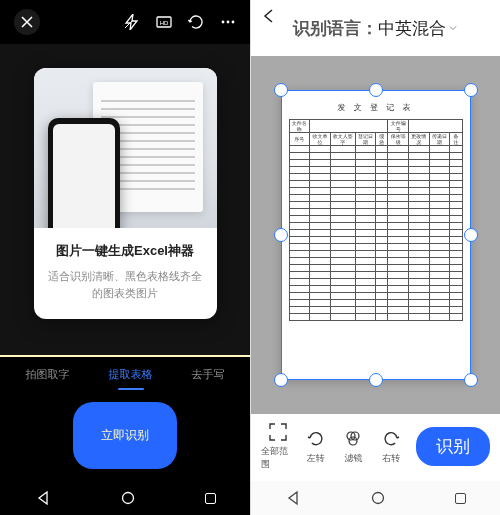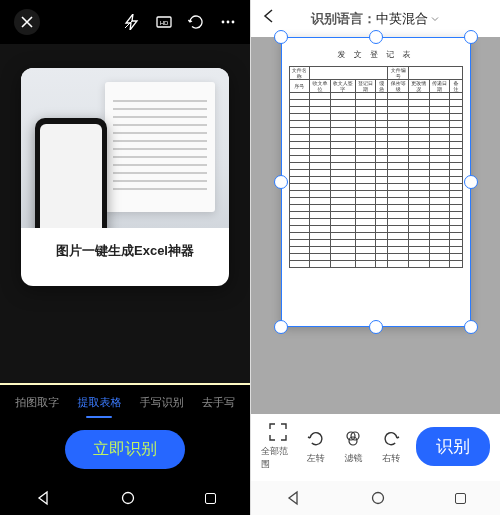--- a/index.html
+++ b/index.html
@@ -8,48 +8,48 @@
 .phone-left{background:#000}
 .phone-right{background:#fff;border-left:1px solid #ddd}
 
 
 .pl-top{height:44px;display:flex;align-items:center;justify-content:space-between;padding:0 14px}
 .pl-close{width:26px;height:26px;border-radius:50%;background:#1a1a1a;display:flex;align-items:center;justify-content:center;color:#fff}
 .pl-close svg{width:12px;height:12px}
 .pl-icons{display:flex;gap:16px;align-items:center;color:#fff}
 .pl-icons span,.pl-icons svg{width:16px;height:16px;display:inline-flex;align-items:center;justify-content:center;font-size:14px}
 .pl-viewport{flex:1;background:#131313;display:flex;align-items:flex-start;justify-content:center;padding-top:24px}
-.card{width:208px;background:#fff;border-radius:12px;overflow:hidden;box-shadow:0 4px 20px rgba(0,0,0,.4)}
+.card{width:183px;background:#fff;border-radius:12px;overflow:hidden;box-shadow:0 4px 20px rgba(0,0,0,.4)}
 .card-img{height:160px;background:linear-gradient(180deg,#e8ebef 0%,#dfe3e8 60%,#d2d7dd 100%);position:relative;overflow:hidden;display:flex;align-items:center;justify-content:center}
 .doc-bg{position:absolute;top:14px;right:14px;width:110px;height:130px;background:#fafafa;border-radius:3px;box-shadow:0 2px 8px rgba(0,0,0,.15);filter:blur(.3px)}
 .doc-bg::before,.doc-bg::after{content:"";position:absolute;left:8px;right:8px;height:2px;background:#ccc}
 .doc-bg::before{top:18px}
 .doc-bg::after{top:26px;box-shadow:0 8px 0 #ccc,0 16px 0 #ccc,0 24px 0 #ccc,0 32px 0 #ccc,0 40px 0 #ccc,0 48px 0 #ccc,0 56px 0 #ccc,0 64px 0 #ccc,0 72px 0 #ccc,0 80px 0 #ccc}
 .mock-phone{position:absolute;bottom:-20px;left:14px;width:72px;height:130px;background:#111;border-radius:10px;box-shadow:0 4px 14px rgba(0,0,0,.4)}
 .mock-phone::after{content:"";position:absolute;inset:6px 5px;background:#f3f3f3;border-radius:6px}
 .mp-lines{position:absolute;inset:14px 10px 10px 10px}
 .mp-lines span{display:block;height:3px;background:#bbb;margin-bottom:5px;border-radius:1px}
 .card-text{padding:14px 12px 18px;text-align:center}
 .card-title{font-size:13px;font-weight:600;color:#222;margin-bottom:8px}
 .card-desc{font-size:11px;color:#888;line-height:1.5}
 .pl-tabs{display:flex;justify-content:space-around;padding:6px 6px 10px;border-top:2px solid #fef9c3}
 .pl-tab{font-size:11px;color:#8f8f8f;padding:4px 2px}
 .pl-tab.active{color:#3b7bff;position:relative}
 .pl-tab.active::after{content:"";position:absolute;left:50%;transform:translateX(-50%);bottom:-4px;width:26px;height:2px;background:#3b7bff;border-radius:1px}
 .pl-action{display:flex;justify-content:center;padding:6px 0 12px}
-.btn-primary{background:#2667ff;color:#bef264;font-size:16px;padding:9px 28px;border-radius:20px;border:none}
-
-
-.pr-top{height:37px;display:flex;align-items:center;justify-content:center;position:relative;font-size:13px}
+.btn-primary{background:#2667ff;color:#fef9c3;font-size:12px;padding:25px 28px;border-radius:20px;border:none}
+
+
+.pr-top{height:56px;display:flex;align-items:center;justify-content:center;position:relative;font-size:17px}
 .pr-back{position:absolute;left:10px;top:8px}
 .pr-back svg{width:16px;height:16px}
 .pr-top .hl{color:#555}
 .pr-top .val{font-weight:400;color:#222}
 .pr-top svg.chev{width:10px;height:10px;margin-left:2px}
-.pr-canvas{flex:1;background:#a9a9a9;display:flex;align-items:flex-start;justify-content:center;position:relative}
+.pr-canvas{flex:1;background:#a9a9a9;display:flex;align-items:center;justify-content:center;position:relative}
 .doc-page{width:190px;height:290px;background:#fff;position:relative;box-shadow:0 2px 10px rgba(0,0,0,.2)}
 .crop{position:absolute;inset:0;border:1.5px solid #2a7bff}
 .handle{position:absolute;width:14px;height:14px;border-radius:50%;background:#fff;border:1.5px solid #2a7bff}
 .h-tl{top:-7px;left:-7px}.h-tr{top:-7px;right:-7px}.h-bl{bottom:-7px;left:-7px}.h-br{bottom:-7px;right:-7px}
 .h-tm{top:-7px;left:50%;margin-left:-7px}.h-bm{bottom:-7px;left:50%;margin-left:-7px}
 .h-ml{left:-7px;top:50%;margin-top:-7px}.h-mr{right:-7px;top:50%;margin-top:-7px}
 .doc-inner{position:absolute;inset:10px 8px;font-size:5px;color:#333}
 .dtitle{text-align:center;font-size:8px;letter-spacing:3px;margin:2px 0 6px;font-weight:500}
 .mtable{width:100%;border-collapse:collapse}
 .mtable td{border:0.5px solid #555;height:7px;padding:0 1px;font-size:5px;text-align:center}
@@ -116,28 +116,28 @@
               <span></span>
               <span></span>
               <span></span>
               <span></span>
               <span></span>
             </div>
           </div>
       </div>
       <div class="card-text">
         <div class="card-title">图片一键生成Excel神器</div>
+        <div class="card-desc">适合识别清晰、黑色表格线齐全的图表类图片</div>
       </div>
     </div>
   </div>
 
   <div class="pl-tabs">
     <div class="pl-tab">拍图取字</div>
     <div class="pl-tab active">提取表格</div>
-    <div class="pl-tab">手写识别</div>
     <div class="pl-tab">去手写</div>
   </div>
   <div class="pl-action">
     <button class="btn-primary">立即识别</button>
   </div>
 
   <div class="nav">
     <svg viewBox="0 0 16 16">
         <path d="M12 2 L4 8 L12 14 Z"></path>
       </svg>

